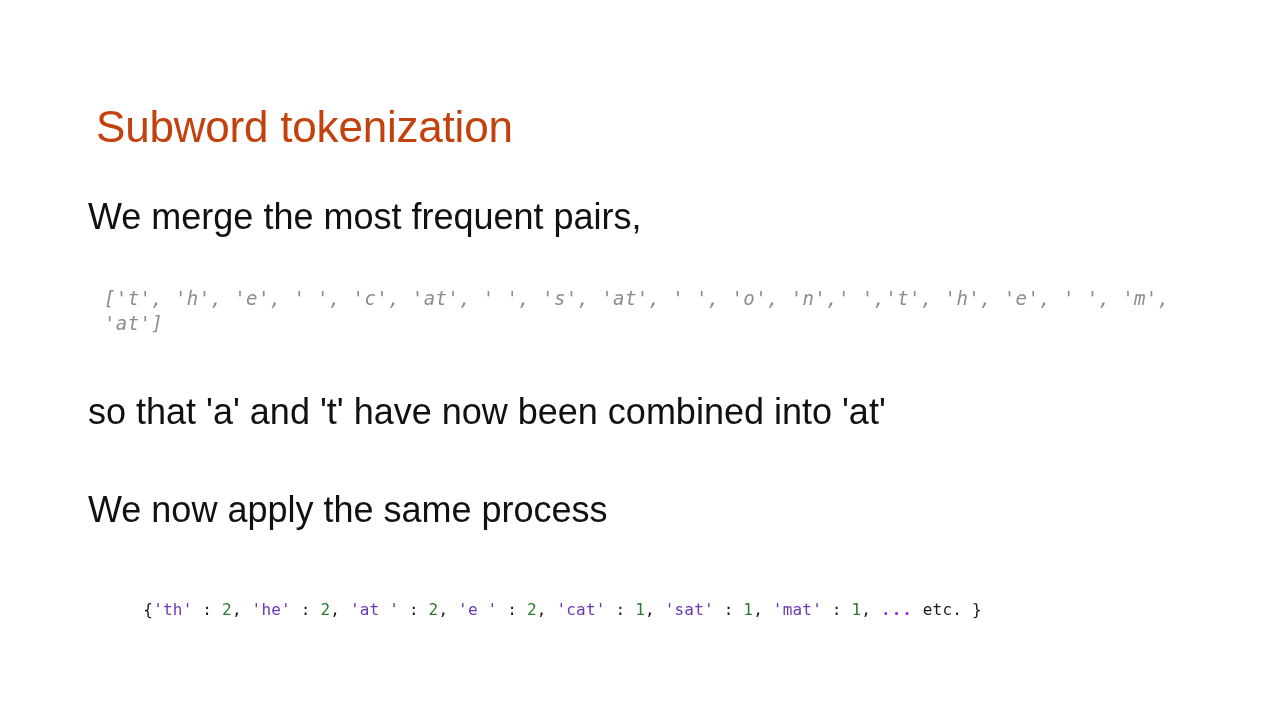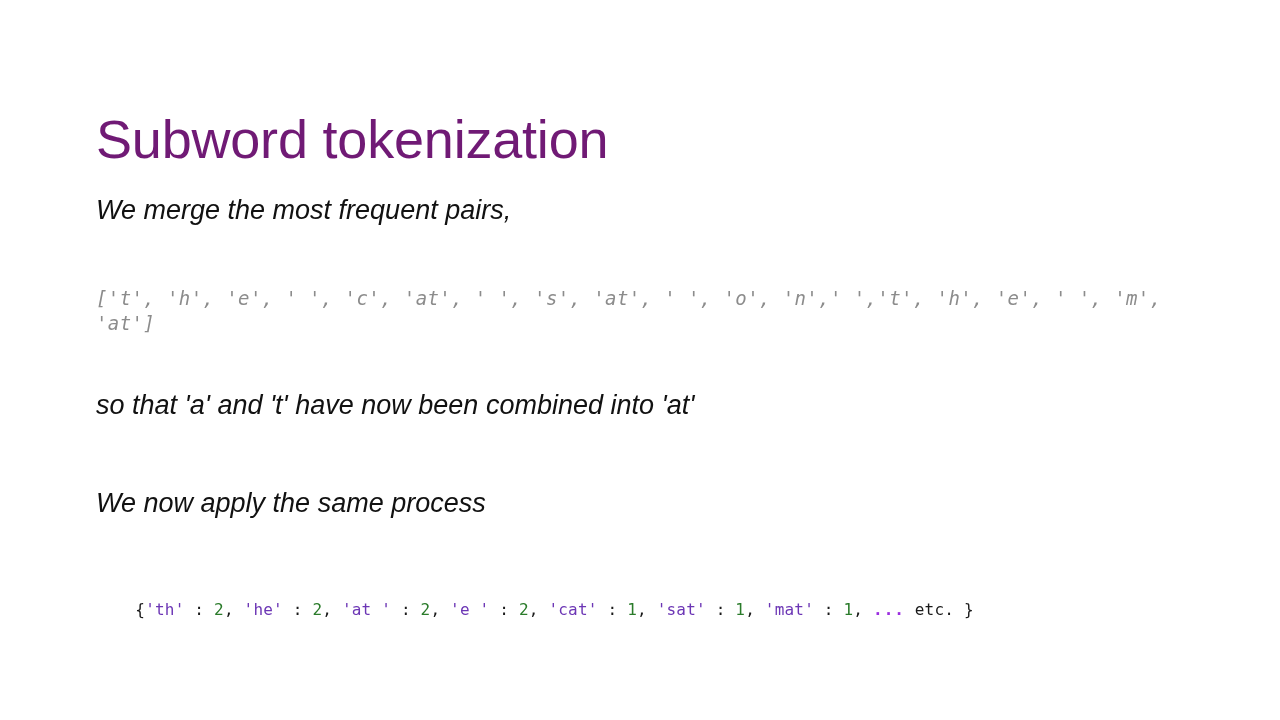--- a/index.html
+++ b/index.html
@@ -21,46 +21,45 @@
     width: 1280px;
     height: 720px;
     box-sizing: border-box;
     padding: 0;
   }
 
   .slide-title {
     position: absolute;
     left: 96px;
     top: 74px;
-    font-size: 54px;
+    font-size: 44px;
     font-weight: 400;
     letter-spacing: -0.2px;
     line-height: 1.1;
-    color: #701a75;
+    color: #c2410c;
     white-space: pre;
   }
 
   .body-line {
     position: absolute;
-    left: 96px;
-    font-size: 27px;
+    left: 88px;
+    font-size: 36px;
     font-weight: 400;
     line-height: 1.25;
     color: #111111;
     white-space: pre;
-    font-style: italic;
   }
 
   .body-line-1 { top: 194px; }
   .body-line-2 { top: 389px; }
   .body-line-3 { top: 487px; }
 
   .code-block {
     position: absolute;
-    left: 96px;
+    left: 104px;
     font-family: "DejaVu Sans Mono", "Liberation Mono", monospace;
     white-space: pre-wrap;
     word-break: break-word;
   }
 
   .code-muted {
     top: 286px;
     width: 1090px;
     font-size: 19px;
     line-height: 25px;

